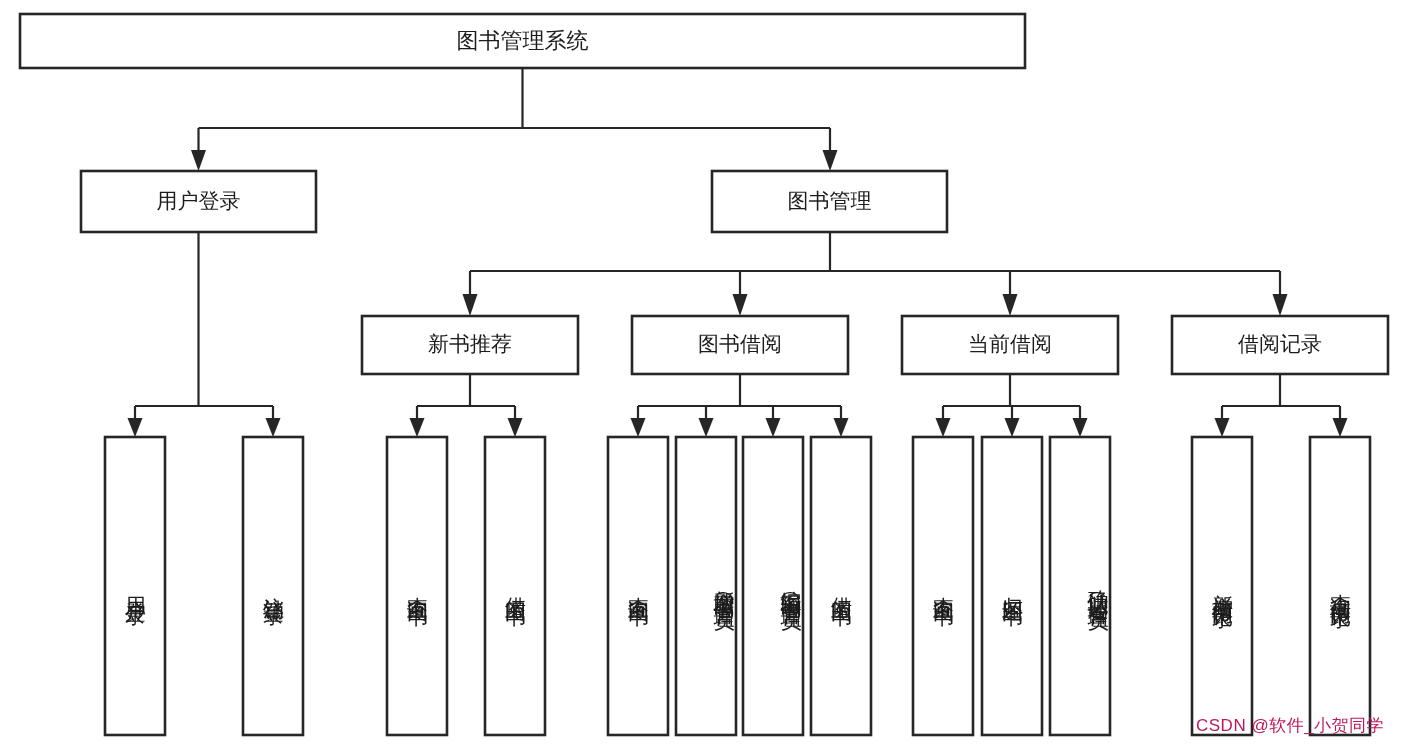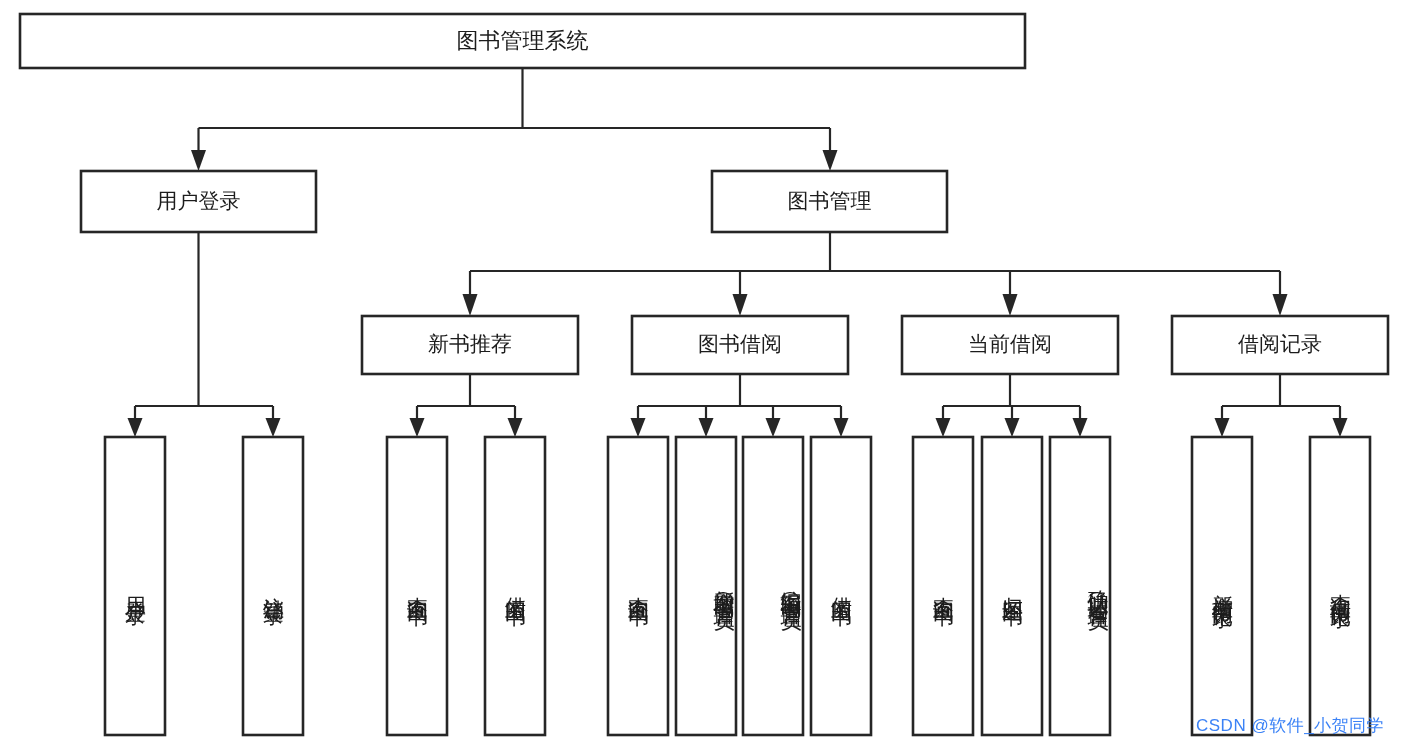--- a/index.html
+++ b/index.html
@@ -72,21 +72,21 @@
     justify-content: center;
     text-align: center;
     pointer-events: none;
   }
   .watermark {
     position: absolute;
     left: 1196px;
     top: 714px;
     font-family: "Liberation Sans", "DejaVu Sans", sans-serif;
     font-size: 17px;
-    color: #3b82f6;
+    color: #be185d;
     white-space: nowrap;
     letter-spacing: 0.5px;
     text-align: center;
   }
 </style>
 </head>
 <body>
 
 <div id="diagram-root">
 

